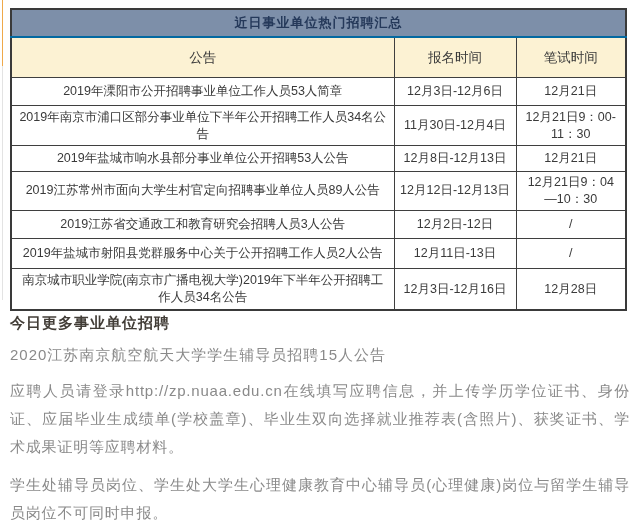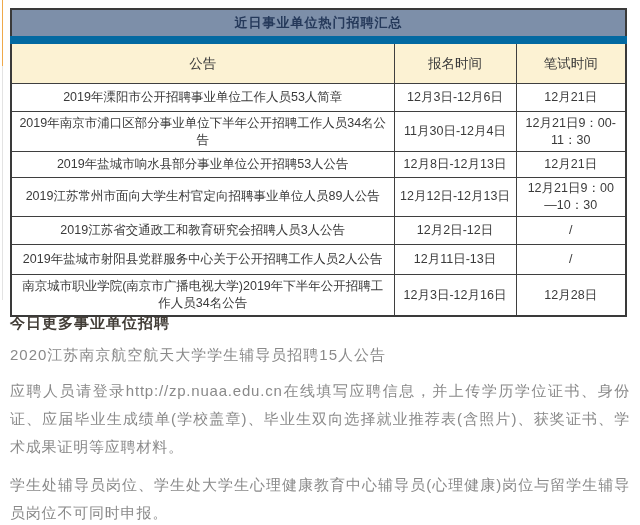--- a/index.html
+++ b/index.html
@@ -18,21 +18,21 @@
     border:2px solid #3a3a3a;
   }
   table.recruit th, table.recruit td {
     border:1px solid #3f3f3f;
     text-align:center; vertical-align:middle;
     color:#3a3a3a;
   }
   tr.title-row th {
     height:24px; background:#7d8fa9; color:#25395a;
     font-size:13px; font-weight:bold; letter-spacing:1px;
-    border-bottom:8px solid #0369a1;
+    border-bottom:2px solid #0369a1;
   }
   tr.header-row th {
     height:37px; background:#fcf2d3; font-weight:normal; font-size:13.5px;margin-left:16px;
   }
   table.recruit tbody td { font-size:12.5px; padding:2px 5px; line-height:1.35; }
   td.c-signup { white-space:nowrap; }
   tr.h28 { height:28px; } tr.h40 { height:40px; } tr.h26 { height:26px; }
   tr.h34 { height:34px; } tr.h30 { height:30px; } tr.h42 { height:42px; }
 
   .article { position:absolute; left:10px; top:306px; width:620px; }
@@ -83,21 +83,21 @@
         <td class="c-exam">12月21日9：00-11：30</td>
       </tr>
       <tr class="h26">
         <td class="c-ann">2019年盐城市响水县部分事业单位公开招聘53人公告</td>
         <td class="c-signup">12月8日-12月13日</td>
         <td class="c-exam">12月21日</td>
       </tr>
       <tr class="h34">
         <td class="c-ann">2019江苏常州市面向大学生村官定向招聘事业单位人员89人公告</td>
         <td class="c-signup">12月12日-12月13日</td>
-        <td class="c-exam">12月21日9：00—10：30</td>
+        <td class="c-exam">12月21日9：04—10：30</td>
       </tr>
       <tr class="h28">
         <td class="c-ann">2019江苏省交通政工和教育研究会招聘人员3人公告</td>
         <td class="c-signup">12月2日-12日</td>
         <td class="c-exam">/</td>
       </tr>
       <tr class="h30">
         <td class="c-ann">2019年盐城市射阳县党群服务中心关于公开招聘工作人员2人公告</td>
         <td class="c-signup">12月11日-13日</td>
         <td class="c-exam">/</td>

